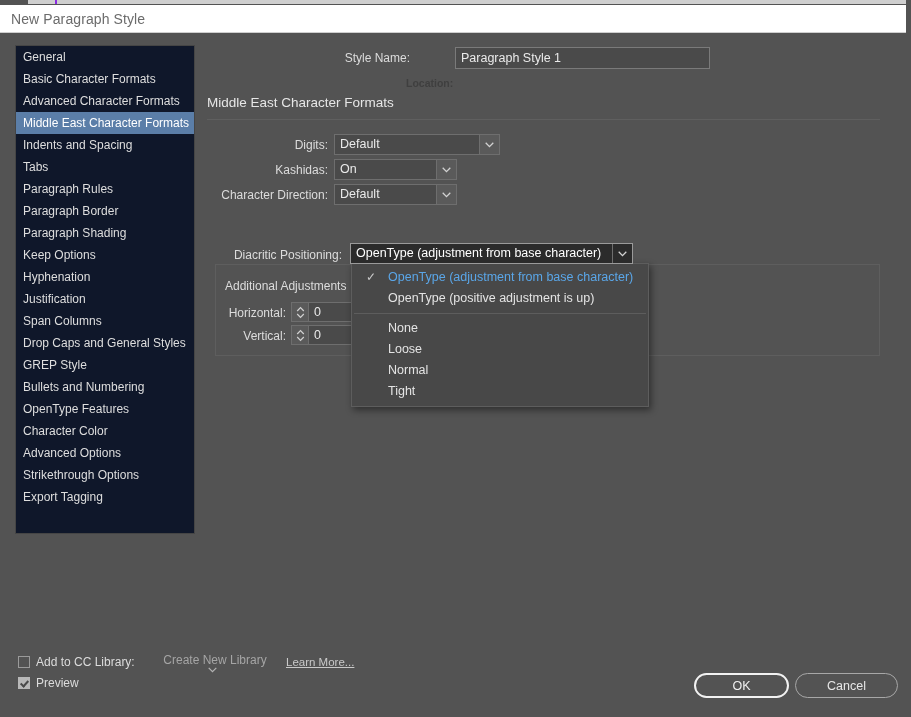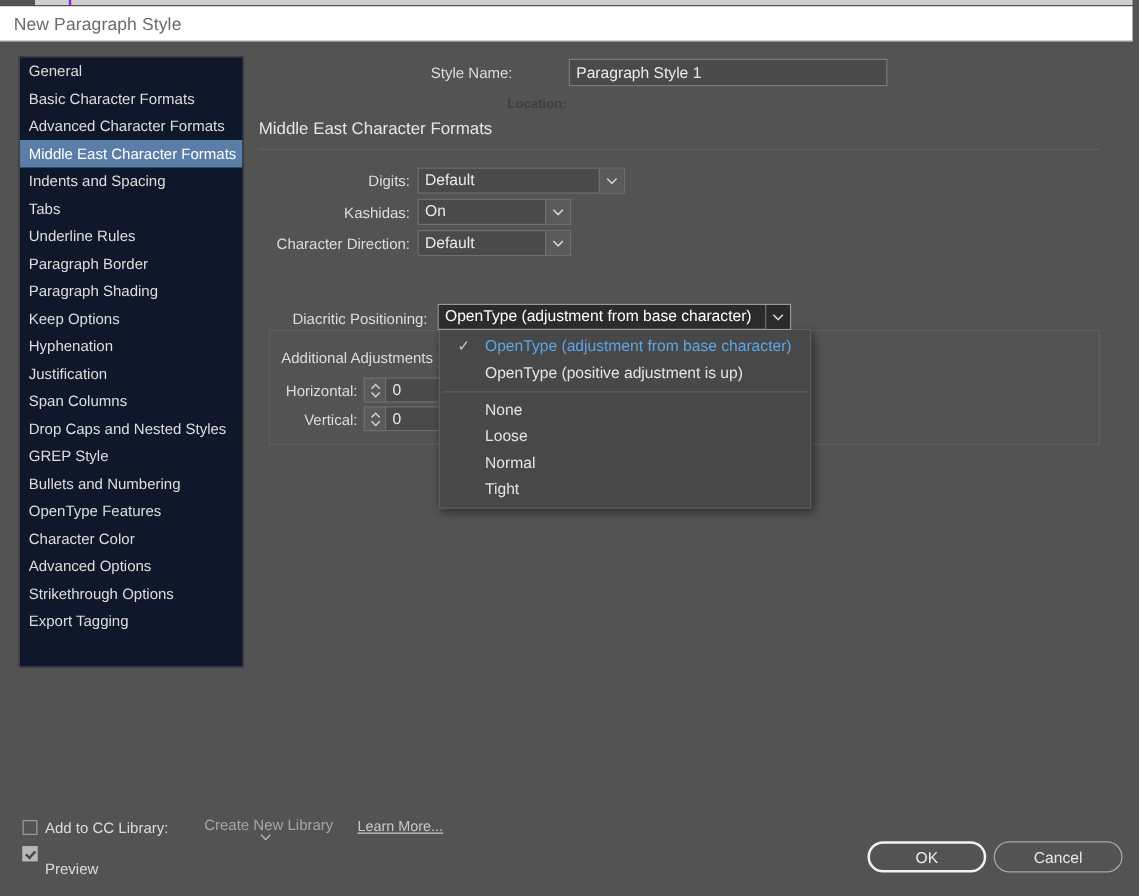--- a/index.html
+++ b/index.html
@@ -251,28 +251,28 @@
     <div class="titlebar-text">New Paragraph Style</div>
   </div>
 
   <div class="sidebar" id="sidebar">
       <div class="side-item"><span>General</span></div>
       <div class="side-item"><span>Basic Character Formats</span></div>
       <div class="side-item"><span>Advanced Character Formats</span></div>
       <div class="side-item selected"><span>Middle East Character Formats</span></div>
       <div class="side-item"><span>Indents and Spacing</span></div>
       <div class="side-item"><span>Tabs</span></div>
-      <div class="side-item"><span>Underline Rules</span></div>
+      <div class="side-item"><span>Paragraph Rules</span></div>
       <div class="side-item"><span>Paragraph Border</span></div>
       <div class="side-item"><span>Paragraph Shading</span></div>
       <div class="side-item"><span>Keep Options</span></div>
       <div class="side-item"><span>Hyphenation</span></div>
       <div class="side-item"><span>Justification</span></div>
       <div class="side-item"><span>Span Columns</span></div>
-      <div class="side-item"><span>Drop Caps and Nested Styles</span></div>
+      <div class="side-item"><span>Drop Caps and General Styles</span></div>
       <div class="side-item"><span>GREP Style</span></div>
       <div class="side-item"><span>Bullets and Numbering</span></div>
       <div class="side-item"><span>OpenType Features</span></div>
       <div class="side-item"><span>Character Color</span></div>
       <div class="side-item"><span>Advanced Options</span></div>
       <div class="side-item"><span>Strikethrough Options</span></div>
       <div class="side-item"><span>Export Tagging</span></div>
     </div>
 
   <div class="lbl right" style="left:300px; top:51px; width:110px;">Style Name:</div>
@@ -367,21 +367,21 @@
     <div class="arrow">
       <svg width="9" height="6" viewBox="0 0 9 6">
           <path d="M0.7 0.8 L4.5 4.6 L8.3 0.8" fill="none" stroke="#b4b4b4" stroke-width="1.2"></path>
         </svg>
     </div>
   </div>
 
   <div class="learnmore">Learn More...</div>
 
   <div class="checkbox on" style="left:18px; top:677px;"></div>
-  <div class="lbl" style="left:36px; top:676px;margin-top:12px;">Preview</div>
+  <div class="lbl" style="left:36px; top:676px;">Preview</div>
 
   <div class="pillbtn primary" style="left:694px; top:673px; width:95px;">
     <span>OK</span>
   </div>
   <div class="pillbtn secondary" style="left:795px; top:673px; width:103px;">
     <span>Cancel</span>
   </div>
 
 </div>
 

